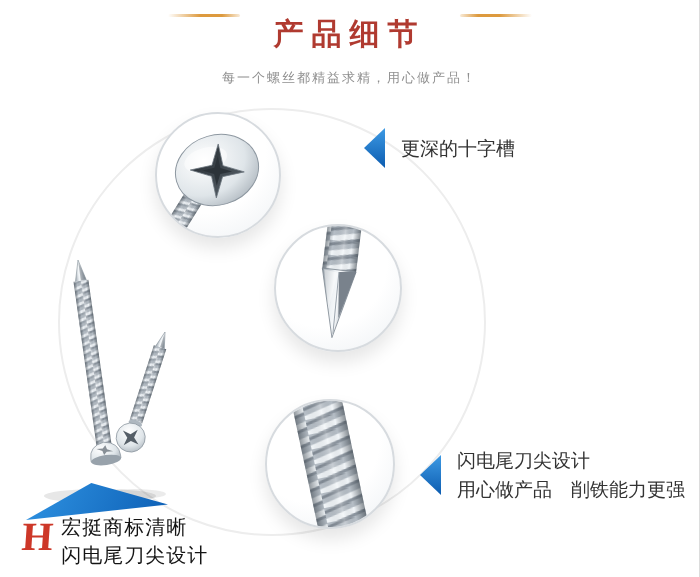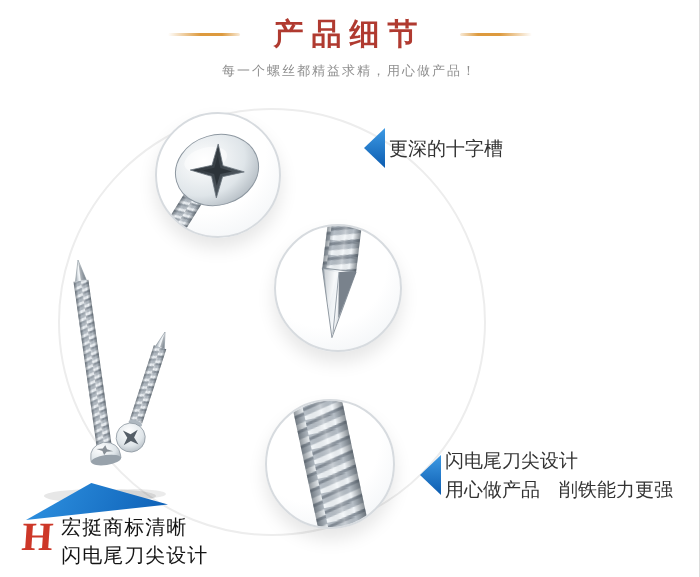--- a/index.html
+++ b/index.html
@@ -2,46 +2,46 @@
 <html><head>
 <meta charset="utf-8">
 <style>
   * { margin:0; padding:0; box-sizing:border-box; }
   html,body { background:#fff; }
   body { font-family:"Liberation Sans","DejaVu Sans",sans-serif; }
   .page { position:relative; width:700px; height:577px; background:#fff; overflow:hidden; border-right:1px solid #dcdcdc; }
 
   
   .header { position:absolute; top:14px; left:0; width:100%; text-align:center; }
-  .title-row { display:flex; align-items:center; justify-content:center; gap:34px; }
+  .title-row { display:flex; align-items:flex-start; justify-content:center; gap:34px; }
   .title { font-size:30px; font-weight:700; color:#b03a30; letter-spacing:8px; }
   .deco { width:72px; height:3px; border-radius:2px; flex:0 0 auto; }
   .deco-left  { background:linear-gradient(90deg, rgba(221,154,62,0), #dd9a3e 45%, #dd9a3e 75%, rgba(221,154,62,.2)); }
   .deco-right { background:linear-gradient(270deg, rgba(221,154,62,0), #dd9a3e 45%, #dd9a3e 75%, rgba(221,154,62,.2)); }
-  .subtitle { margin-top:7px; font-size:13px; color:#8f8f8f; letter-spacing:2px; }
+  .subtitle { margin-top:14px; font-size:13px; color:#8f8f8f; letter-spacing:2px; }
 
   
   .big-circle { position:absolute; left:58px; top:108px; width:428px; height:428px;
                 border-radius:50%; border:2px solid #ededed; z-index:1; }
 
   
   .zoom-circle { position:absolute; border-radius:50%; overflow:hidden; z-index:3;
                  background:radial-gradient(circle at 38% 30%, #ffffff 55%, #f4f6f8 82%, #e7eaed 100%);
                  border:2px solid #d7dbdf; box-shadow:0 10px 18px rgba(0,0,0,.10); }
   .c1 { left:155px; top:112px; width:126px; height:126px; }
   .c2 { left:274px; top:224px; width:128px; height:128px; }
   .c3 { left:265px; top:399px; width:130px; height:130px; }
   .zoom-circle svg { width:100%; height:100%; display:block; }
 
   
   .screws { position:absolute; left:38px; top:248px; width:144px; height:262px; z-index:2; }
   .screws svg { width:100%; height:100%; display:block; }
 
   
-  .callout { position:absolute; display:flex; align-items:center; gap:4px; z-index:4; }
+  .callout { position:absolute; display:flex; align-items:center; gap:16px; z-index:4; }
   .arrow { width:21px; height:40px; flex:0 0 auto;
            background:linear-gradient(180deg,#3d9ae4,#0c5cb0);
            clip-path:polygon(100% 0, 100% 100%, 0 50%); }
   .callout-text { font-size:19px; color:#333; line-height:29px; white-space:nowrap; }
   .co1 { left:364px; top:128px; }
   .co2 { left:456px; top:248px; }
   .co3 { left:420px; top:446px; }
 
   
   .wedge { position:absolute; left:26px; top:483px; width:142px; height:37px; z-index:2;

